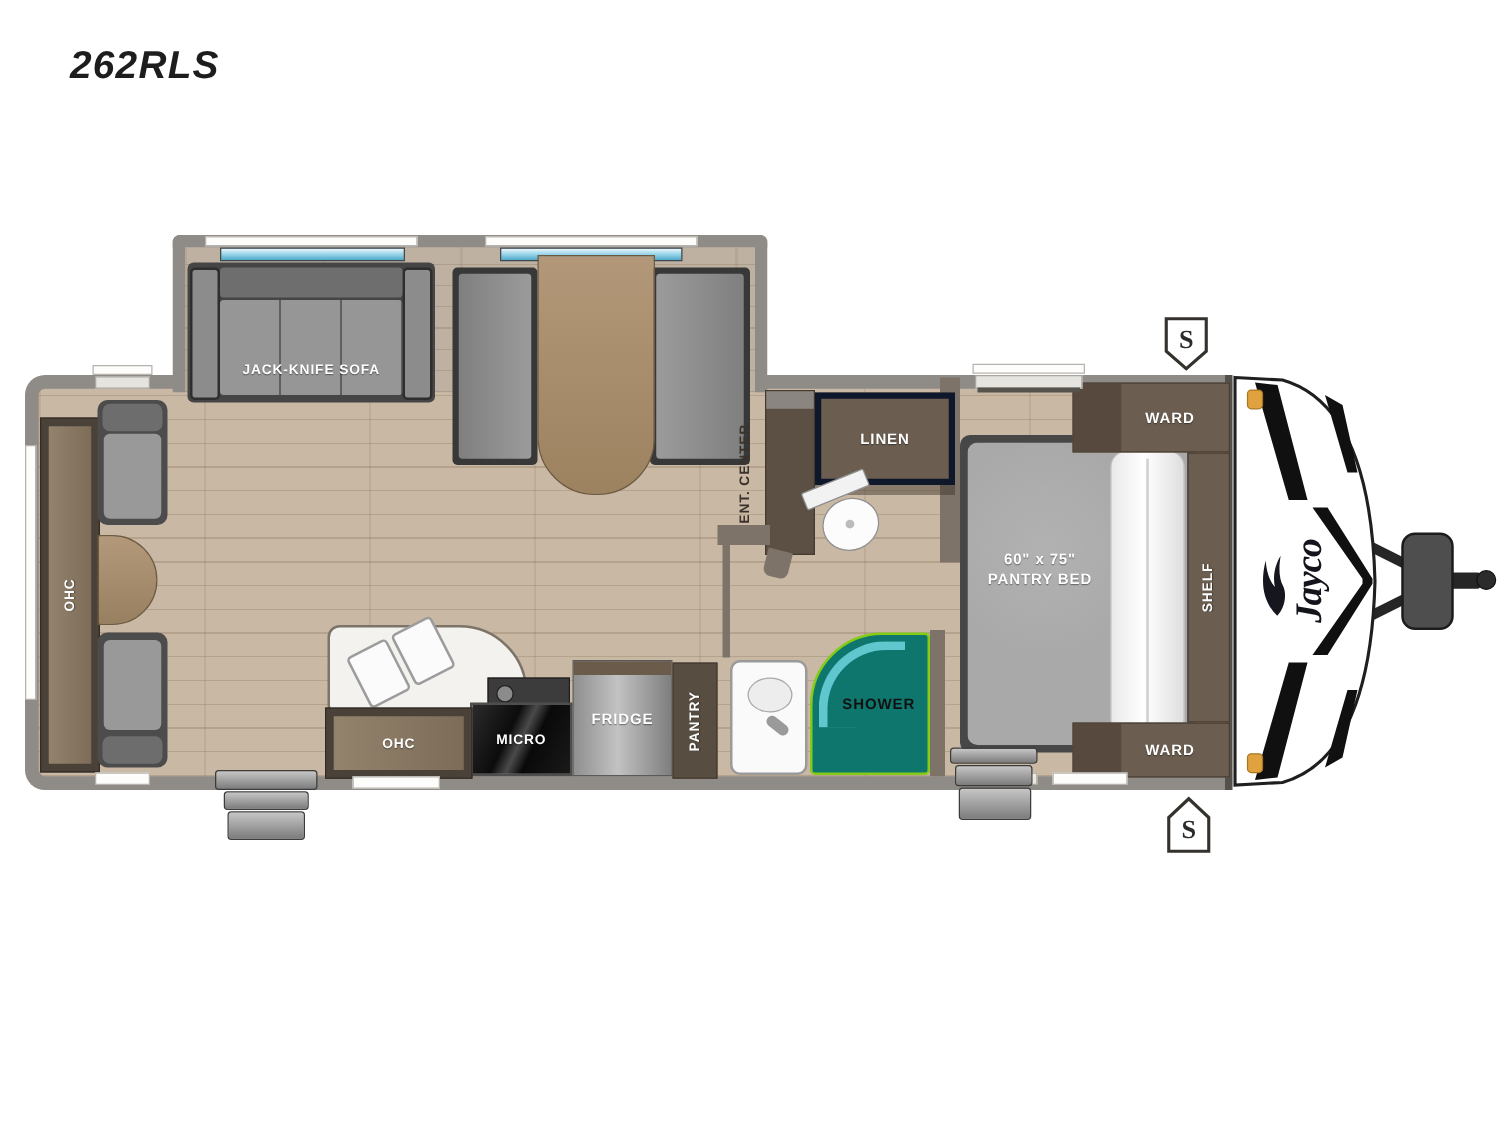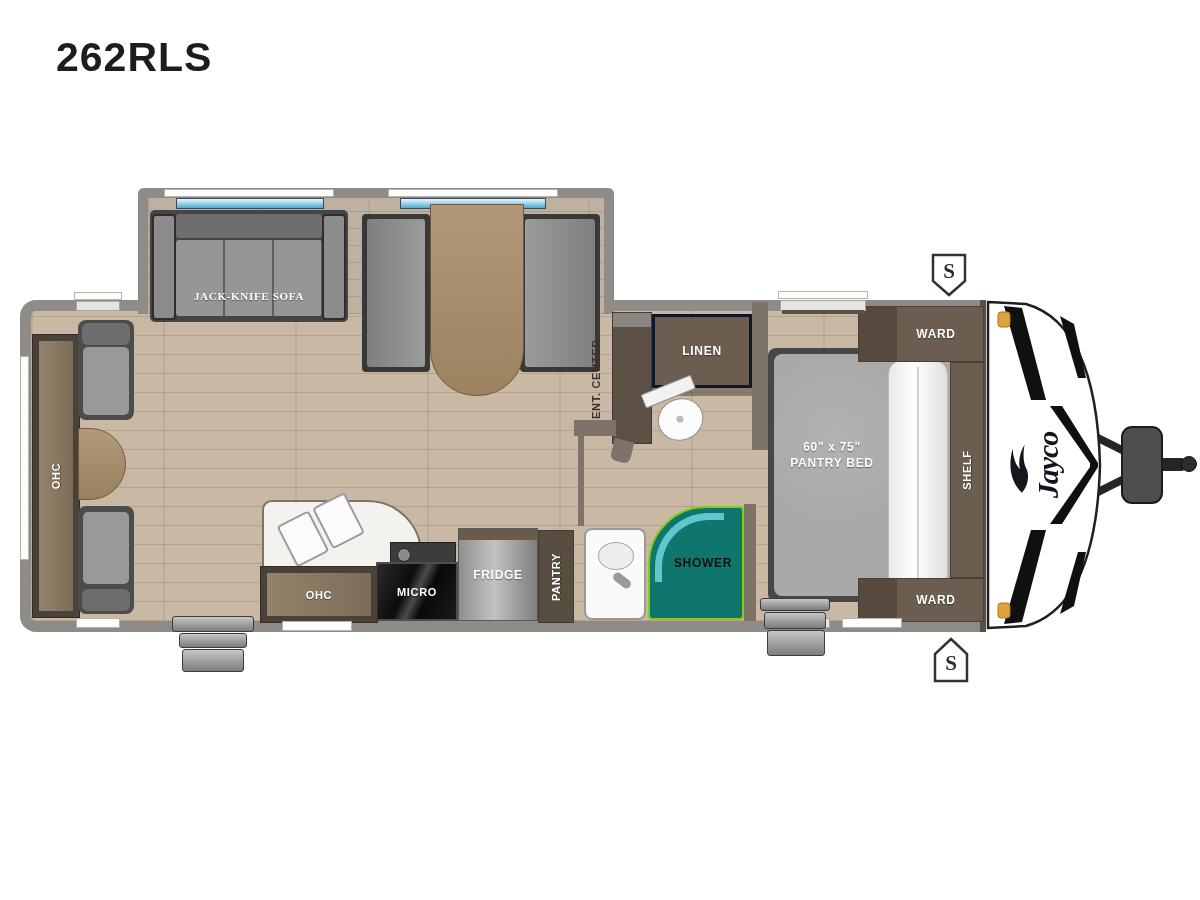--- a/index.html
+++ b/index.html
@@ -27,35 +27,35 @@
   .pane{background:#e6e4df;border:1px solid #a9a59f;box-sizing:border-box;}
   .glass{background:linear-gradient(180deg,#e9f7fc 0%,#8fd0e6 55%,#4fa8c8 100%);border:1px solid #3c4a50;box-sizing:border-box;}
   .step{border:1px solid #3c3c3c;background:linear-gradient(180deg,#c6c6c6,#7c7c7c);border-radius:3px;box-sizing:border-box;}
   .flexc{display:flex;align-items:center;justify-content:center;}
 </style>
 </head>
 <body>
 
 <div class="canvas">
 
-  <div class="abs" style="left:56px;top:34px;font-size:41px;font-weight:600;color:#1d1d1d;letter-spacing:1px;">262RLS</div>
+  <div class="abs" style="left:56px;top:34px;font-size:31px;font-weight:600;color:#1d1d1d;letter-spacing:1px;font-style:italic;">262RLS</div>
 
 
   <div class="abs wood" style="left:20px;top:300px;width:966px;height:332px;box-sizing:border-box;
         border:11px solid #8f8b86;border-right:none;border-radius:16px 2px 2px 16px;"></div>
   <div class="abs" style="left:980px;top:300px;width:6px;height:332px;background:#55504b;"></div>
 
   <div class="abs wood2" style="left:138px;top:188px;width:476px;height:126px;box-sizing:border-box;
         border:10px solid #8f8b86;border-bottom:none;border-radius:6px 6px 0 0;"></div>
   <div class="abs whitestrip" style="left:164px;top:189px;width:170px;height:8px;"></div>
   <div class="abs glass" style="left:176px;top:198px;width:148px;height:11px;"></div>
   <div class="abs whitestrip" style="left:388px;top:189px;width:170px;height:8px;"></div>
   <div class="abs glass" style="left:400px;top:198px;width:146px;height:11px;"></div>
 
-  <div class="abs" style="left:150px;top:210px;width:198px;height:112px;background:#454545;border-radius:5px;font-family:Liberation Serif, serif;">
+  <div class="abs" style="left:150px;top:210px;width:198px;height:112px;background:#454545;border-radius:5px;">
     <div class="abs" style="left:2px;top:4px;width:20px;height:102px;background:#8c8c8c;border:2px solid #2e2e2e;border-radius:4px;"></div>
     <div class="abs" style="right:2px;top:4px;width:20px;height:102px;background:#8c8c8c;border:2px solid #2e2e2e;border-radius:4px;"></div>
     <div class="abs" style="left:26px;top:4px;width:146px;height:24px;background:#6e6e6e;border-radius:3px;"></div>
     <div class="abs" style="left:26px;top:30px;width:146px;height:76px;background:#969696;
           background-image:repeating-linear-gradient(90deg, transparent 0 47px, rgba(40,40,40,.5) 47px 49px);border-radius:3px;"></div>
     <div class="abs lbl" style="left:0;right:0;bottom:20px;text-align:center;font-size:11px;">JACK-KNIFE SOFA</div>
   </div>
 
   <div class="abs" style="left:362px;top:214px;width:68px;height:158px;background:#383838;border-radius:4px;">
     <div class="abs" style="inset:5px;background:linear-gradient(90deg,#7f7f7f,#9b9b9b);border-radius:3px;"></div>
@@ -120,21 +120,21 @@
   </div>
   <div class="abs vwrap" style="left:582px;top:318px;width:28px;height:122px;">
     <span class="lbl dark-lbl">ENT. CENTER</span>
   </div>
   <div class="abs wall" style="left:574px;top:420px;width:42px;height:16px;"></div>
   <div class="abs wall" style="left:612px;top:440px;width:20px;height:22px;transform:rotate(14deg);border-radius:0 0 6px 6px;"></div>
   <div class="abs wall" style="left:578px;top:436px;width:6px;height:90px;"></div>
   <div class="abs wall" style="left:752px;top:302px;width:16px;height:148px;"></div>
   <div class="abs wall" style="left:744px;top:504px;width:12px;height:117px;"></div>
 
-  <div class="abs flexc" style="left:652px;top:314px;width:100px;height:74px;background:#6b5e50;border:3px solid #0f172a;
+  <div class="abs flexc" style="left:652px;top:314px;width:112px;height:74px;background:#6b5e50;border:5px solid #0f172a;
         box-shadow:0 8px 0 rgba(60,48,38,.45);box-sizing:border-box;">
     <span class="lbl" style="font-size:12px;">LINEN</span>
   </div>
   <div class="abs" style="left:650px;top:382px;width:56px;height:62px;transform:rotate(-22deg);">
     <div style="width:54px;height:15px;background:#f2f2f2;border:1.5px solid #8f8f8f;border-radius:2px;box-sizing:border-box;"></div>
     <div style="width:46px;height:42px;margin:2px auto 0;background:#fcfcfc;border:1.5px solid #8f8f8f;border-radius:50%;box-sizing:border-box;position:relative;">
       <div style="position:absolute;left:18px;top:16px;width:7px;height:7px;border-radius:50%;background:#bbb;"></div>
     </div>
   </div>
   <div class="abs" style="left:648px;top:506px;width:96px;height:114px;background:#0f766e;border:2px solid #84cc16;

